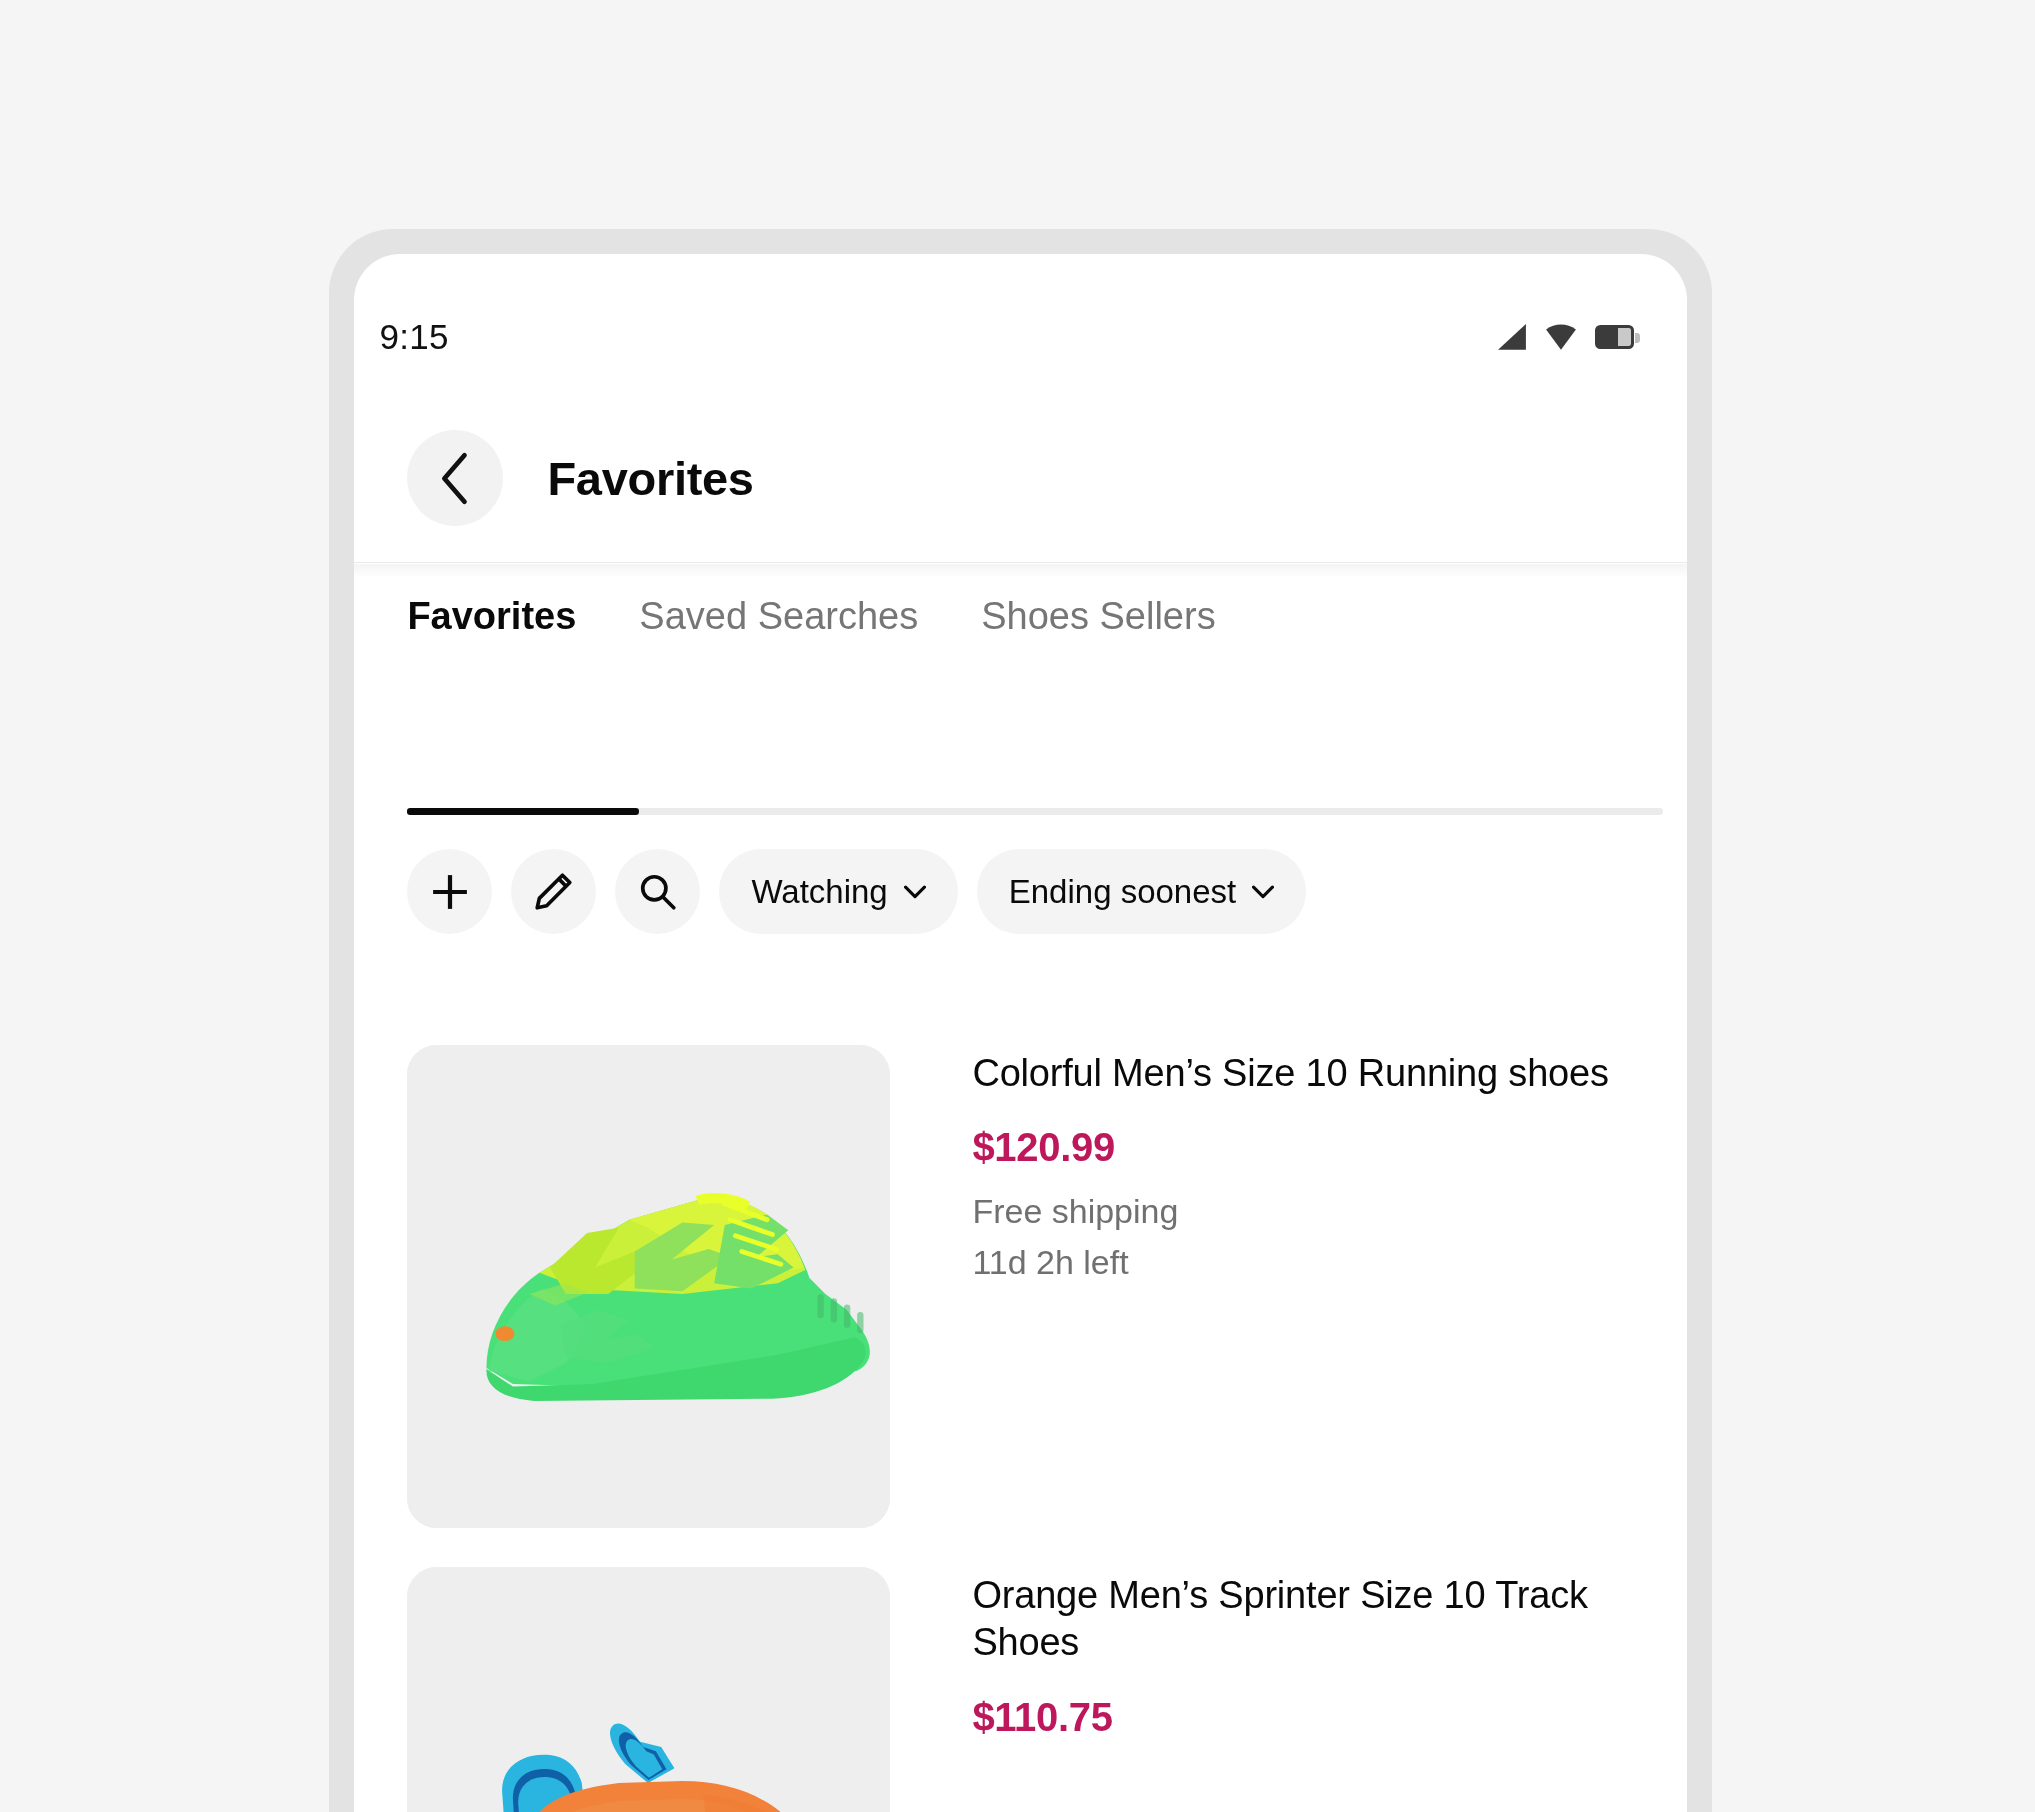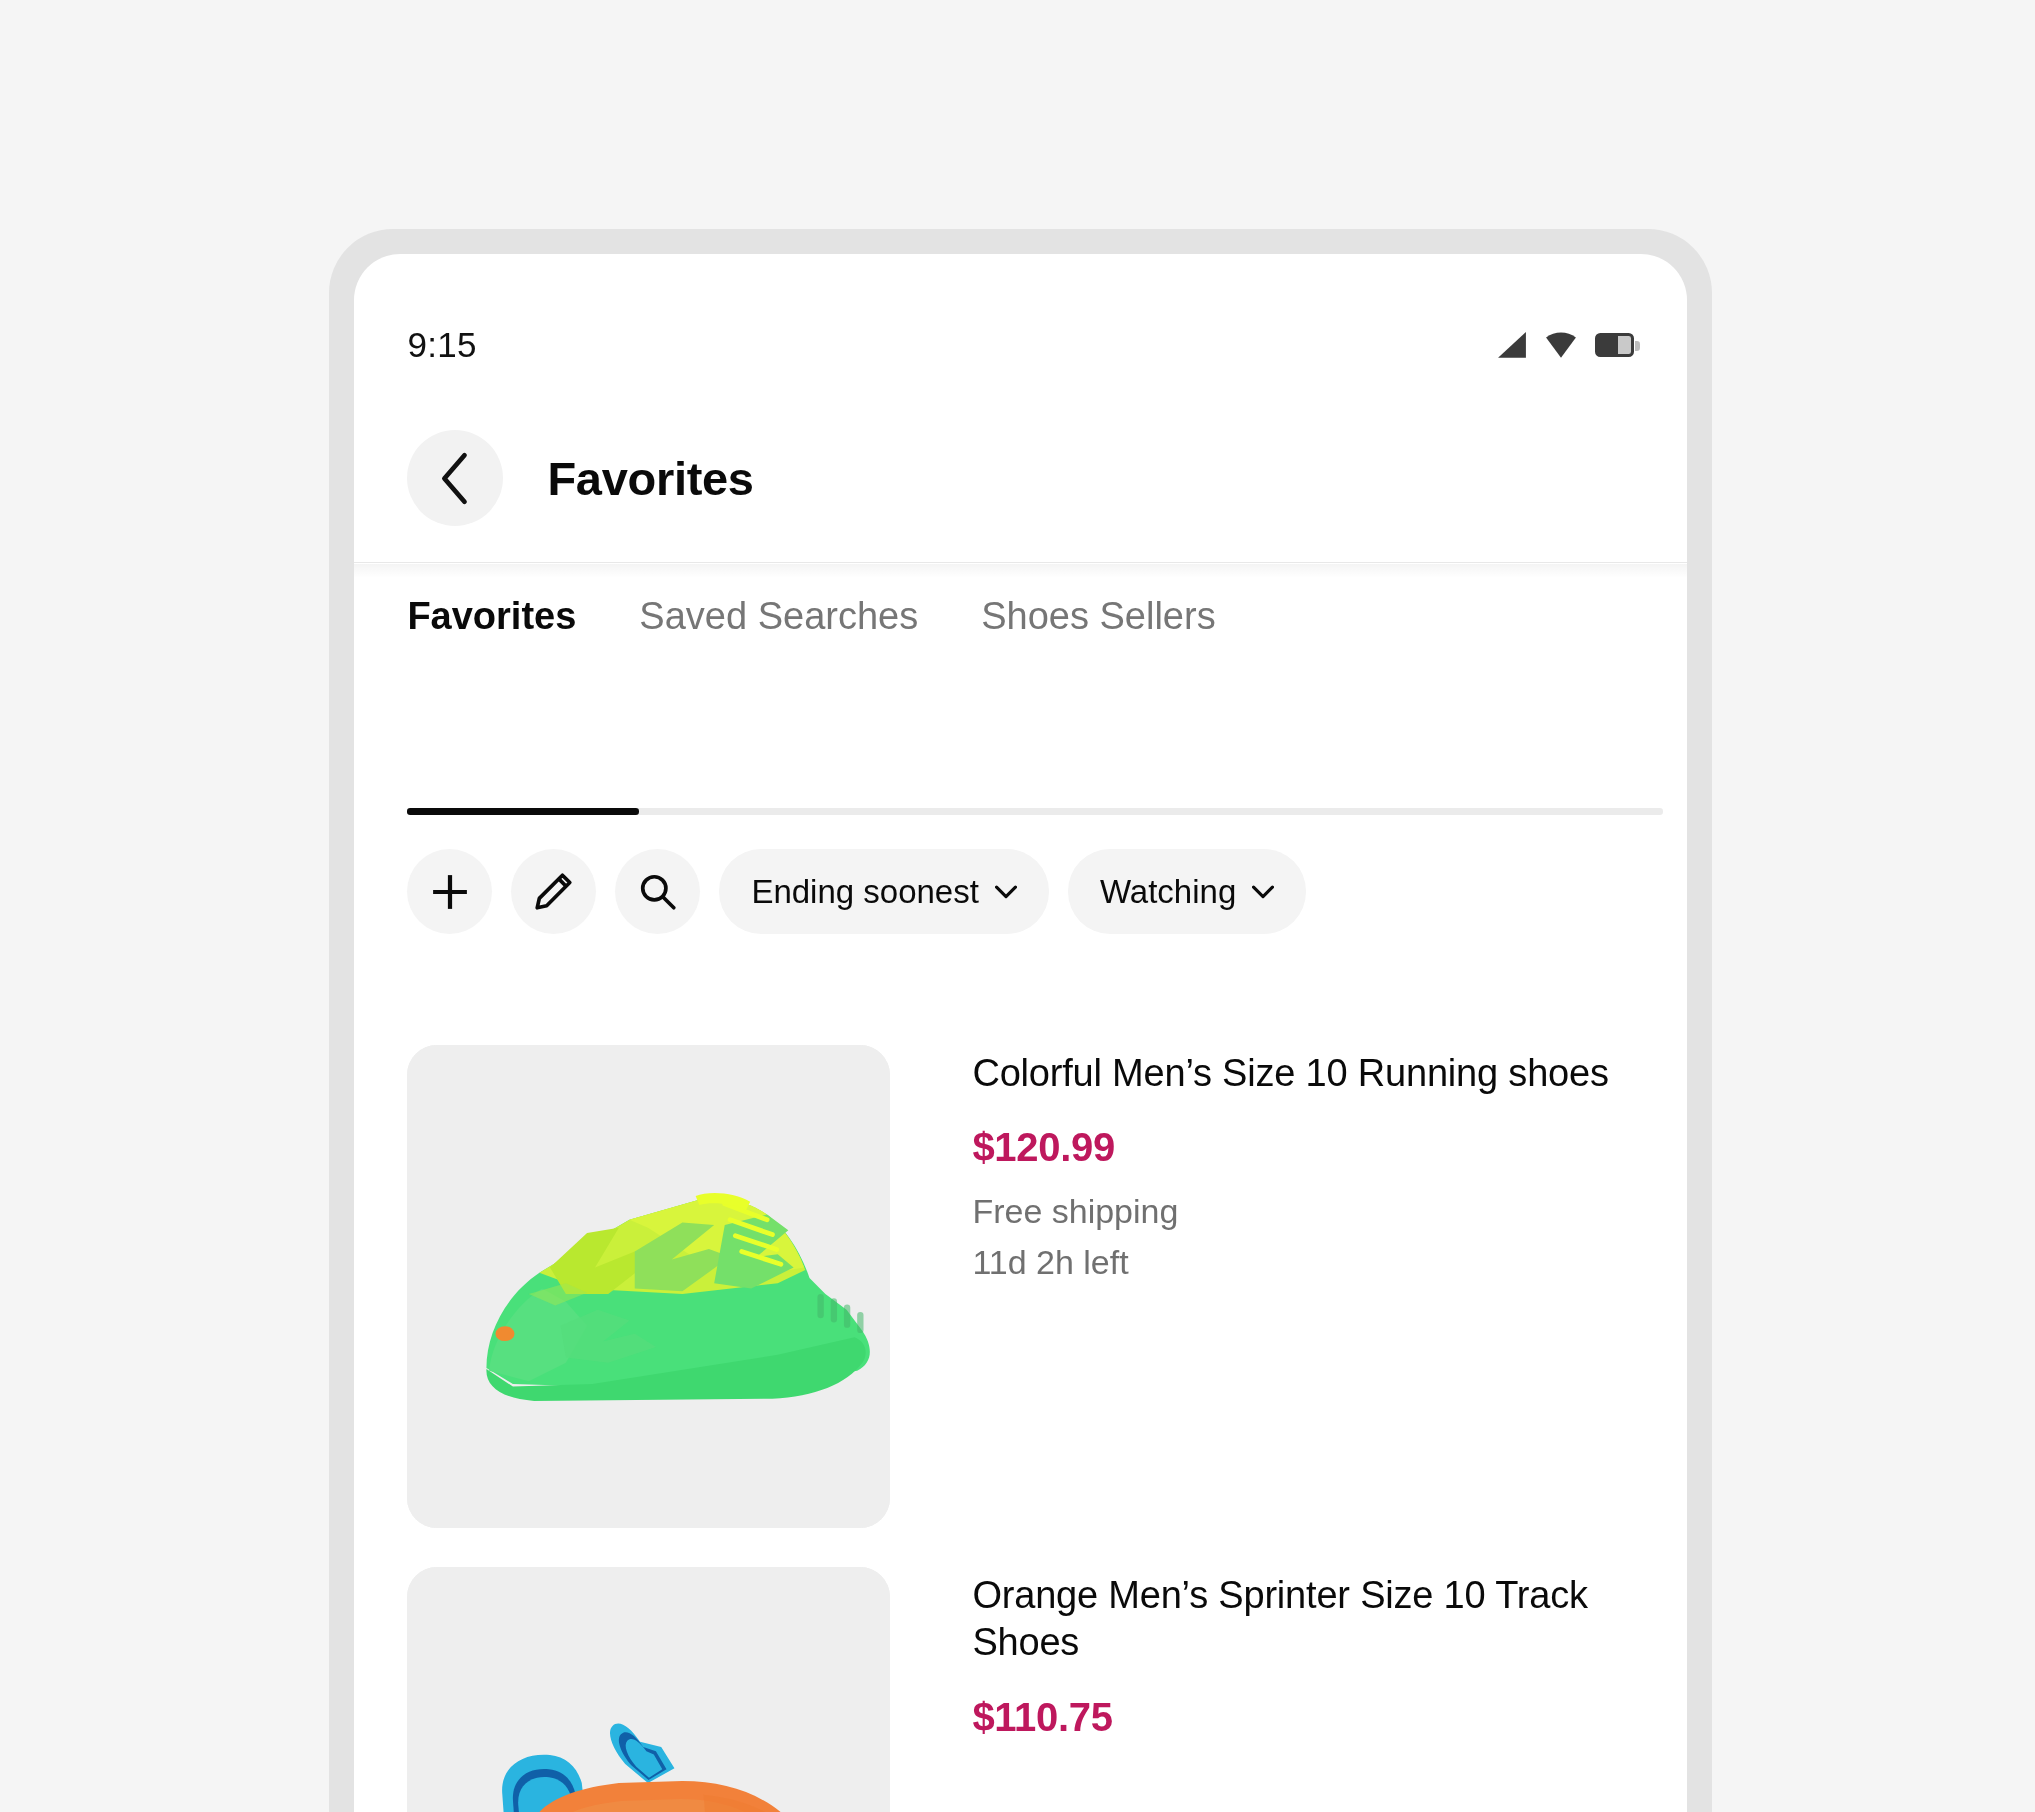--- a/index.html
+++ b/index.html
@@ -32,27 +32,27 @@
     width: 100%;
     height: 100%;
     background: #ffffff;
     border-radius: 46px 46px 0 0;
     overflow: hidden;
   }
 
   
   #status-bar {
     position: absolute;
-    left: 0; top: 8px;
+    left: 0; top: 0;
     width: 100%;
     height: 143px;
     display: flex;
     align-items: center;
     justify-content: space-between;
-    padding: 0 53px 0 53px;
+    padding: 0 53px 0 25px;
     box-sizing: border-box;
   }
   #status-time {
     font-size: 35px;
     font-weight: 400;
     color: #111111;
     letter-spacing: 0.3px;
     padding-top: 22px;
   }
   #status-icons {
@@ -310,27 +310,27 @@
           <line x1="50" y1="16" x2="62" y2="28" stroke="#0a0a0a" stroke-width="7" stroke-linecap="round"></line>
         </svg>
       </div>
       <div class="icon-chip">
         <svg width="40" height="40" viewBox="0 0 76 76">
           <circle cx="31" cy="31" r="22" fill="none" stroke="#0a0a0a" stroke-width="7"></circle>
           <line x1="47" y1="47" x2="68" y2="68" stroke="#0a0a0a" stroke-width="7" stroke-linecap="round"></line>
         </svg>
       </div>
       <div class="pill-chip">
-        <span class="pill-label">Ending soonest</span>
+        <span class="pill-label">Watching</span>
         <svg class="chevron-down" viewBox="0 0 42 26">
           <polyline points="3,4 21,22 39,4" fill="none" stroke="#0a0a0a" stroke-width="6" stroke-linecap="round" stroke-linejoin="round"></polyline>
         </svg>
       </div>
       <div class="pill-chip">
-        <span class="pill-label">Watching</span>
+        <span class="pill-label">Ending soonest</span>
         <svg class="chevron-down" viewBox="0 0 42 26">
           <polyline points="3,4 21,22 39,4" fill="none" stroke="#0a0a0a" stroke-width="6" stroke-linecap="round" stroke-linejoin="round"></polyline>
         </svg>
       </div>
     </div>
 
     <div class="listing" id="listing-0">
       <div class="thumb">
         <svg viewBox="0 0 912 912">
           <rect width="912" height="912" fill="#eeeeee"></rect>

